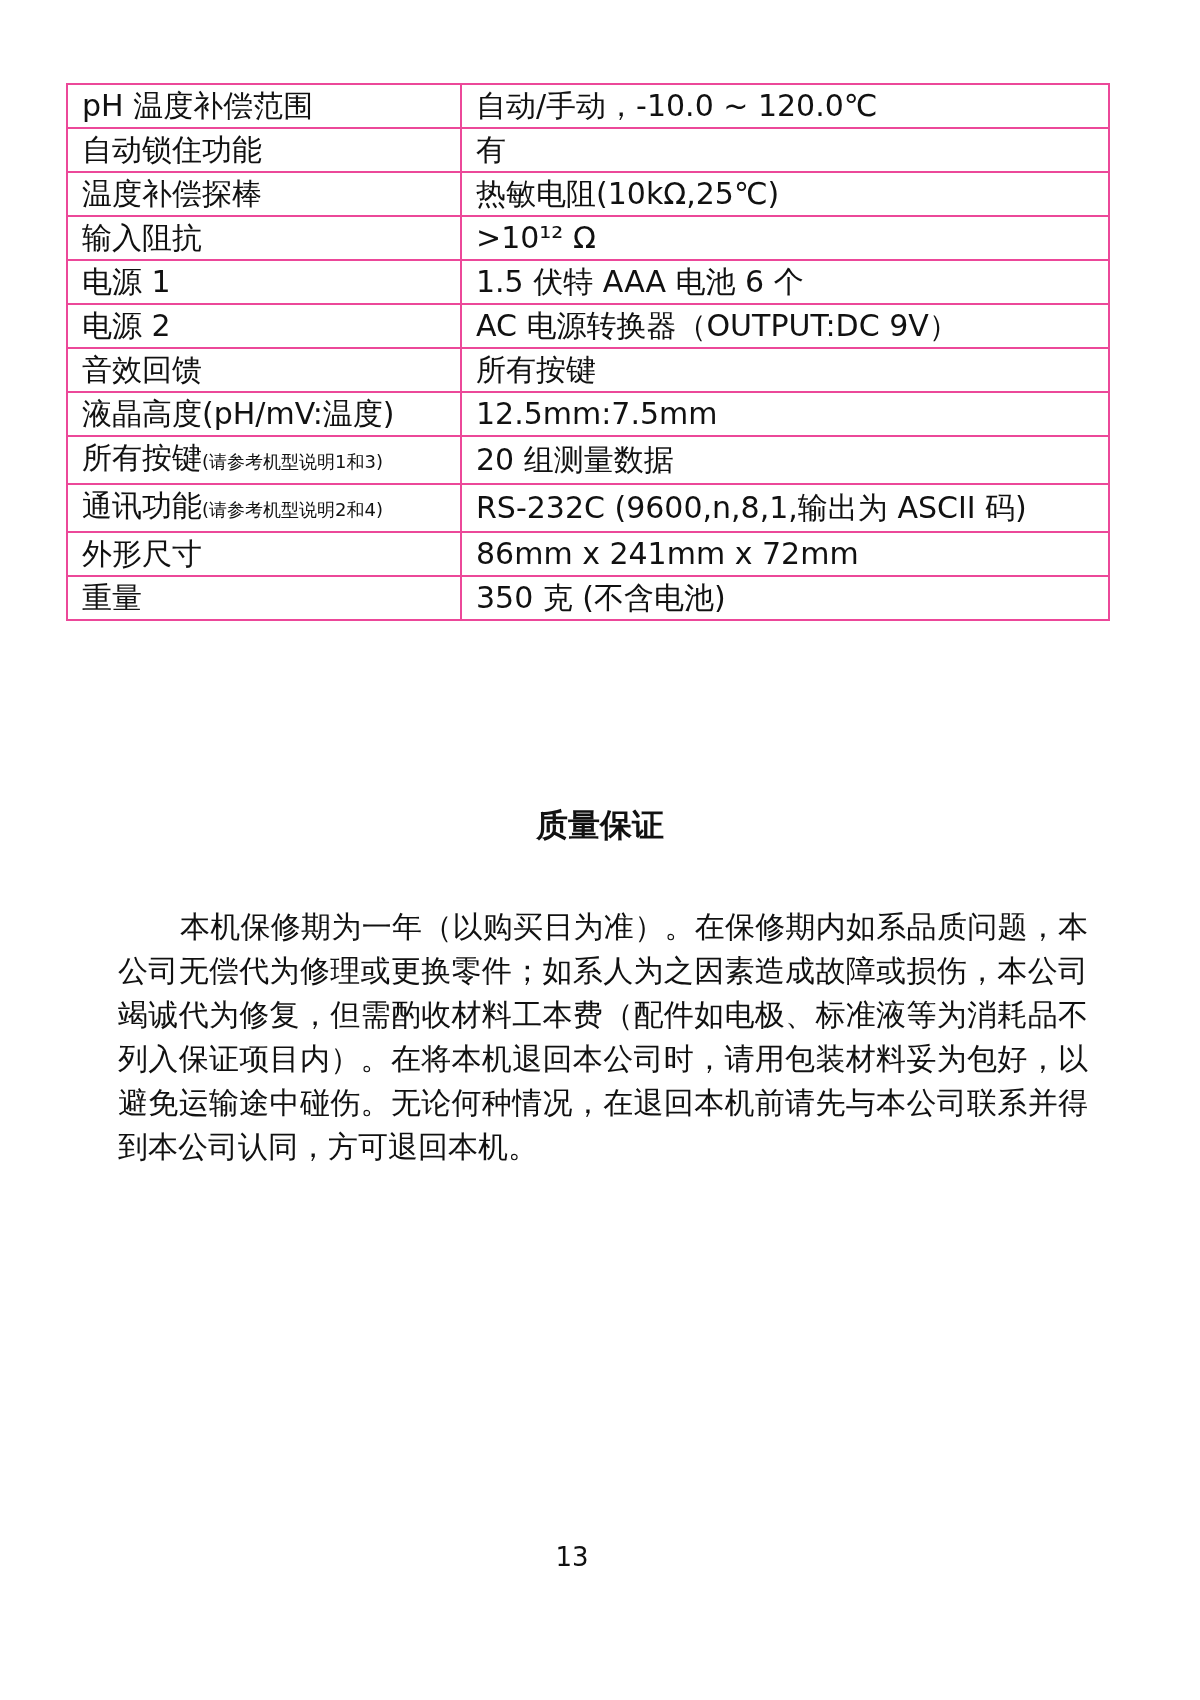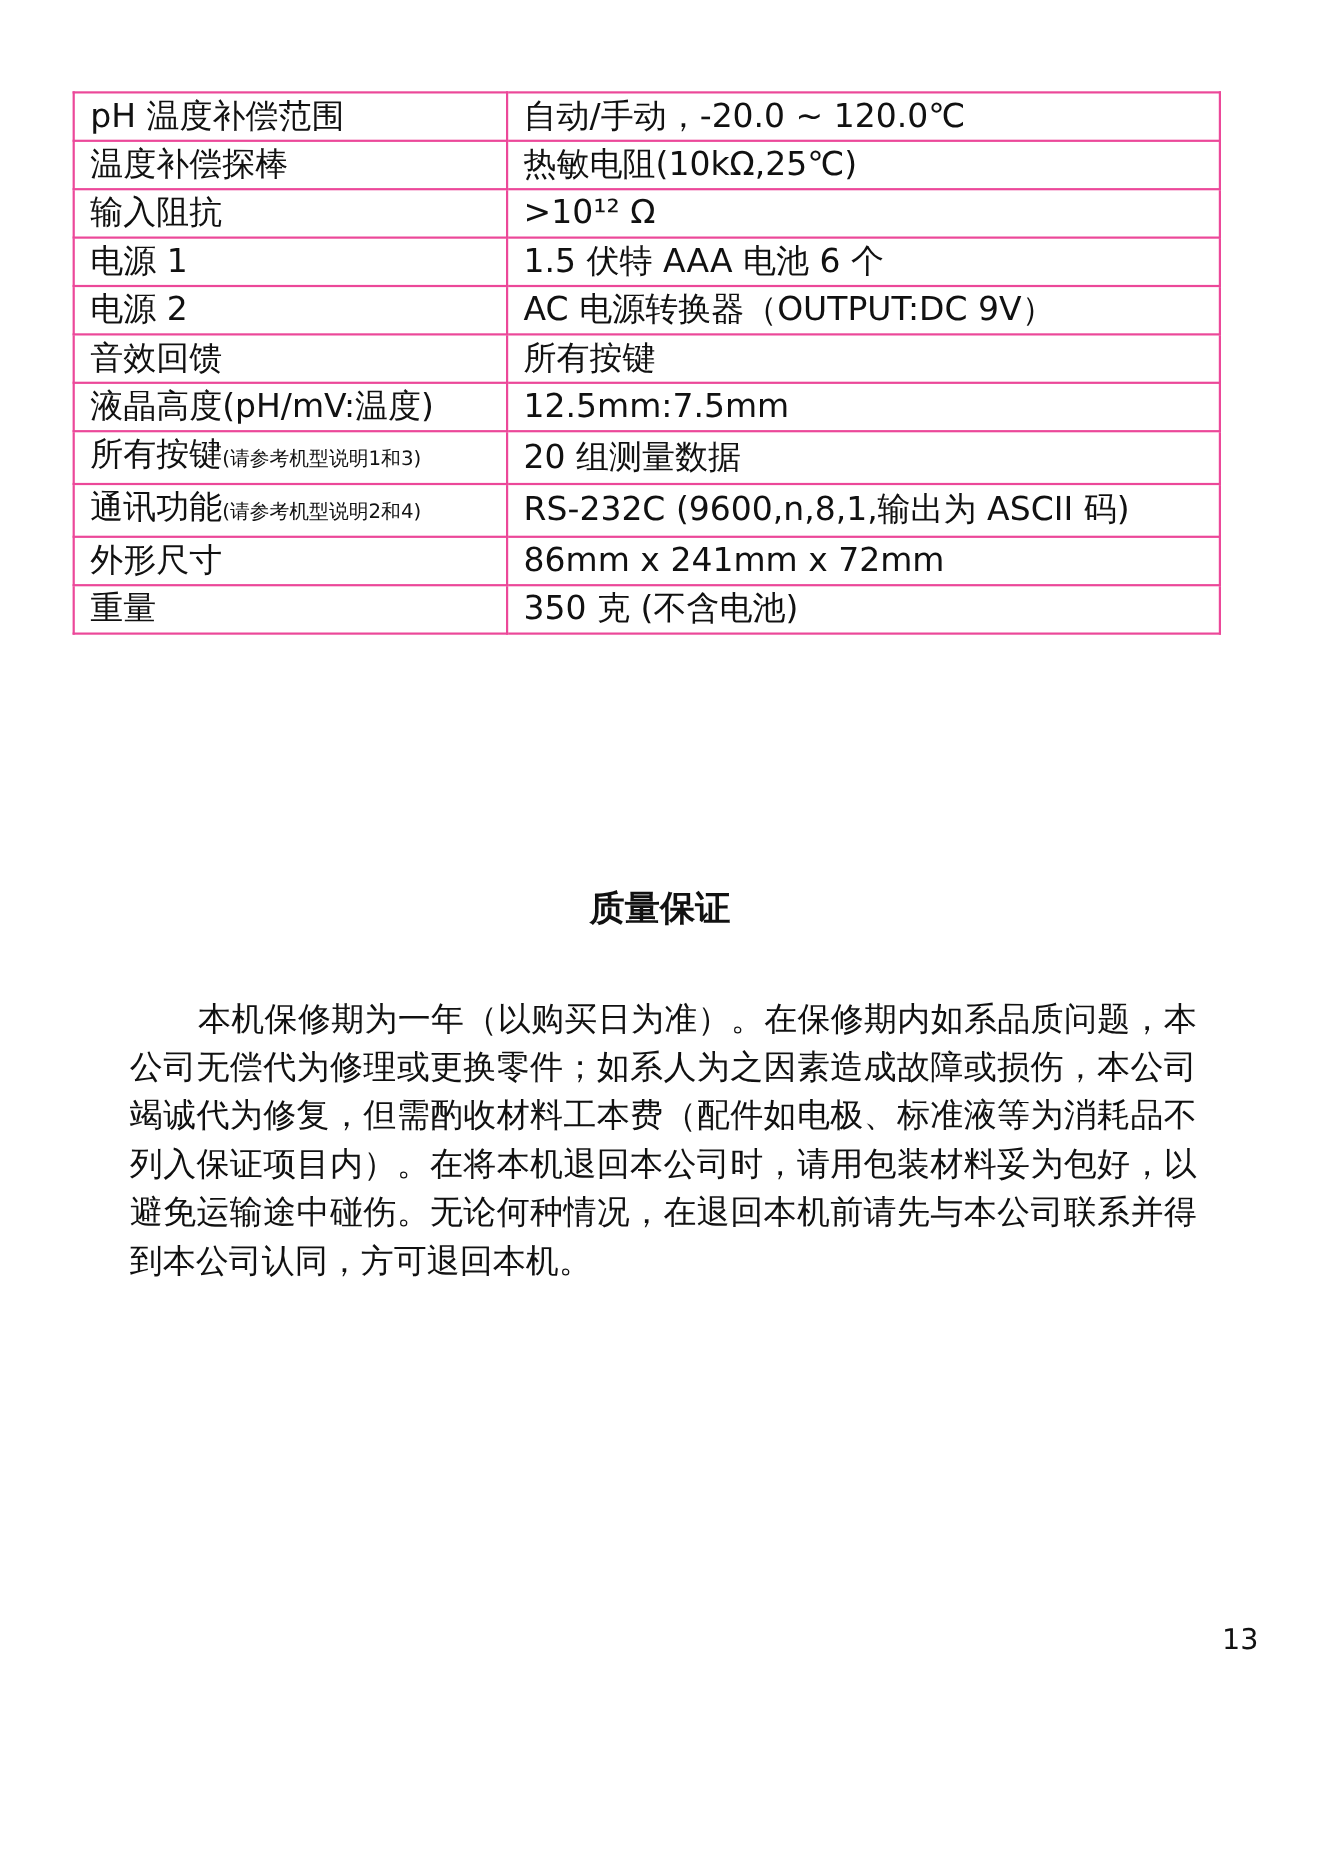--- a/index.html
+++ b/index.html
@@ -10,31 +10,35 @@
   table.spec td { border: 2px solid #ec4899; height: 42px; padding: 0 0 0 14px;
                   font-size: 30px; line-height: 42px; white-space: nowrap;
                   vertical-align: middle; }
   table.spec td.k { width: 378px; }
   .note { font-size: 18px; }
   h2 { position: absolute; left: 0; width: 1200px; top: 804px; margin: 0;
        text-align: center; font-size: 32px; font-weight: bold; }
   .para { position: absolute; left: 118px; top: 905px; width: 970px;
           font-size: 30px; line-height: 44px; text-indent: 62px;
           text-align: justify; margin: 0; }
-  .pagenum { position: absolute; left: 0; width: 1144px; top: 1476px;
-             text-align: right; font-size: 26px; }
+  .pagenum { position: absolute; left: 0; width: 1144px; top: 1542px;
+             text-align: center; font-size: 26px; }
 </style>
 </head>
 <body>
 
 <table class="spec">
   <tbody>
     <tr>
         <td class="k">pH  温度补偿范围</td>
-        <td>自动/手动，-20.0  ~  120.0℃</td>
+        <td>自动/手动，-10.0  ~  120.0℃</td>
+      </tr>
+    <tr>
+        <td class="k">自动锁住功能</td>
+        <td>有</td>
       </tr>
     <tr>
         <td class="k">温度补偿探棒</td>
         <td>热敏电阻(10kΩ,25℃)</td>
       </tr>
     <tr>
         <td class="k">输入阻抗</td>
         <td>&gt;10¹² Ω</td>
       </tr>
     <tr>

